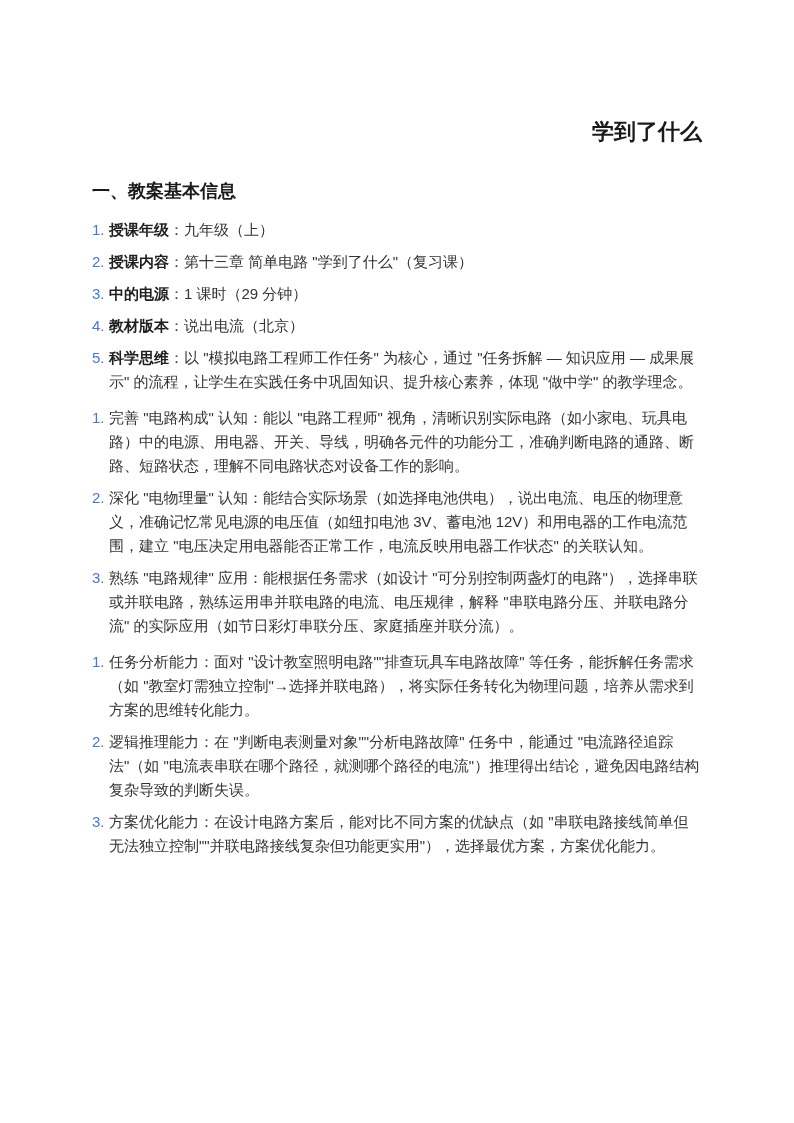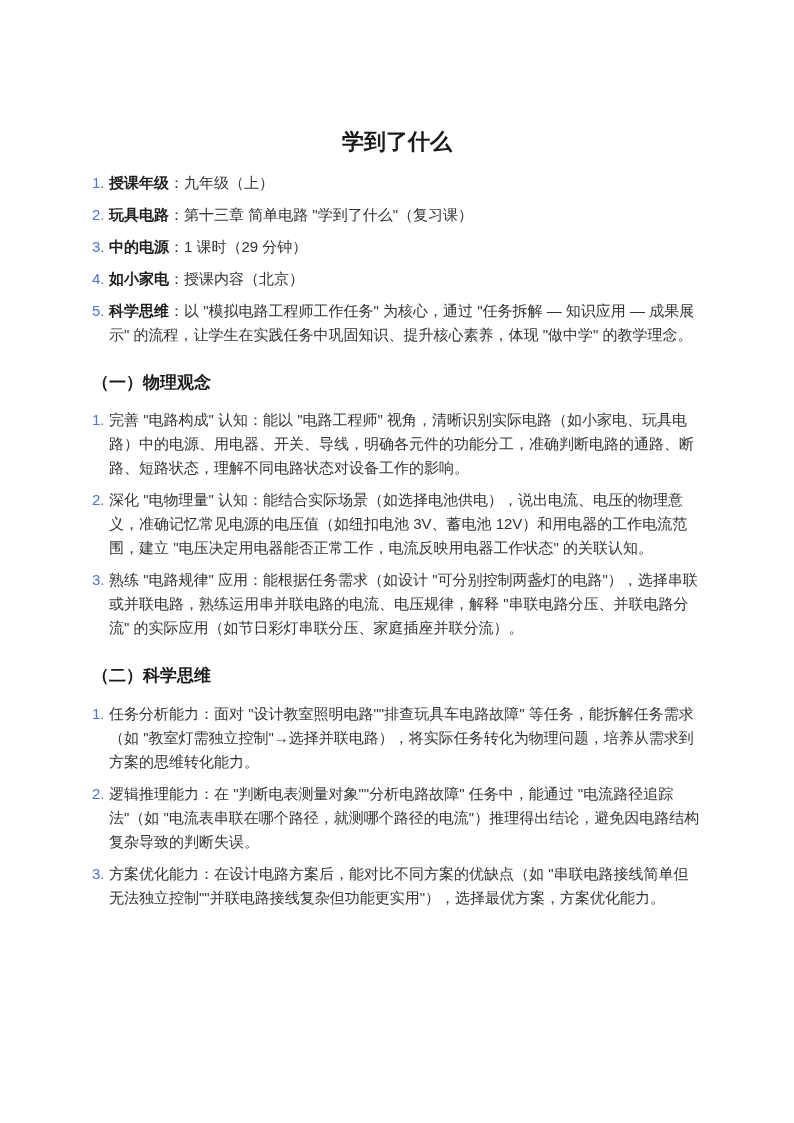--- a/index.html
+++ b/index.html
@@ -13,22 +13,22 @@
     padding: 114px 92px 40px 92px;
     font-family: "Liberation Sans", "DejaVu Sans", sans-serif;
     font-size: 15px;
     line-height: 1.6;
     color: var(--text, #333333);
     overflow: hidden;
   }
   h1.doc-title {
     font-size: 22px;
     font-weight: 700;
-    text-align: center;
-    margin: 10px;
+    text-align: right;
+    margin: 0;
     color: var(--heading, #1a1a1a);
   }
   h2.sec-heading {
     font-size: 18px;
     font-weight: 700;
     margin: 28px 0 0 0;
     color: var(--heading, #1a1a1a);
   }
   h3.sub-heading {
     font-size: 17px;
@@ -45,63 +45,62 @@
   .txt { flex: 1; }
   .lbl { font-weight: 700; color: #1f1f1f; }
 </style>
 </head>
 <body>
 
 <div class="page">
 
   <h1 class="doc-title">学到了什么</h1>
 
+  <h2 class="sec-heading">一、教案基本信息</h2>
 
   <div class="list">
     <div class="li">
       <span class="num">1.</span>
       <span class="txt"><span class="lbl">授课年级</span><span>：九年级（上）</span></span>
     </div>
     <div class="li">
       <span class="num">2.</span>
-      <span class="txt"><span class="lbl">玩具电路</span><span>：第十三章 简单电路 "学到了什么"（复习课）</span></span>
+      <span class="txt"><span class="lbl">授课内容</span><span>：第十三章 简单电路 "学到了什么"（复习课）</span></span>
     </div>
     <div class="li">
       <span class="num">3.</span>
       <span class="txt"><span class="lbl">中的电源</span><span>：1 课时（29 分钟）</span></span>
     </div>
     <div class="li">
       <span class="num">4.</span>
-      <span class="txt"><span class="lbl">如小家电</span><span>：授课内容（北京）</span></span>
+      <span class="txt"><span class="lbl">教材版本</span><span>：说出电流（北京）</span></span>
     </div>
     <div class="li">
       <span class="num">5.</span>
       <span class="txt"><span class="lbl">科学思维</span><span>：以 "模拟电路工程师工作任务" 为核心，通过 "任务拆解 — 知识应用 — 成果展示" 的流程，让学生在实践任务中巩固知识、提升核心素养，体现 "做中学" 的教学理念。</span></span>
     </div>
   </div>
 
 
-  <h3 class="sub-heading">（一）物理观念</h3>
 
   <div class="list">
     <div class="li">
       <span class="num">1.</span>
       <span class="txt">完善 "电路构成" 认知：能以 "电路工程师" 视角，清晰识别实际电路（如小家电、玩具电路）中的电源、用电器、开关、导线，明确各元件的功能分工，准确判断电路的通路、断路、短路状态，理解不同电路状态对设备工作的影响。</span>
     </div>
     <div class="li">
       <span class="num">2.</span>
       <span class="txt">深化 "电物理量" 认知：能结合实际场景（如选择电池供电），说出电流、电压的物理意义，准确记忆常见电源的电压值（如纽扣电池 3V、蓄电池 12V）和用电器的工作电流范围，建立 "电压决定用电器能否正常工作，电流反映用电器工作状态" 的关联认知。</span>
     </div>
     <div class="li">
       <span class="num">3.</span>
       <span class="txt">熟练 "电路规律" 应用：能根据任务需求（如设计 "可分别控制两盏灯的电路"），选择串联或并联电路，熟练运用串并联电路的电流、电压规律，解释 "串联电路分压、并联电路分流" 的实际应用（如节日彩灯串联分压、家庭插座并联分流）。</span>
     </div>
   </div>
 
-  <h3 class="sub-heading">（二）科学思维</h3>
 
   <div class="list">
     <div class="li">
       <span class="num">1.</span>
       <span class="txt">任务分析能力：面对 "设计教室照明电路""排查玩具车电路故障" 等任务，能拆解任务需求（如 "教室灯需独立控制"→选择并联电路），将实际任务转化为物理问题，培养从需求到方案的思维转化能力。</span>
     </div>
     <div class="li">
       <span class="num">2.</span>
       <span class="txt">逻辑推理能力：在 "判断电表测量对象""分析电路故障" 任务中，能通过 "电流路径追踪法"（如 "电流表串联在哪个路径，就测哪个路径的电流"）推理得出结论，避免因电路结构复杂导致的判断失误。</span>
     </div>

